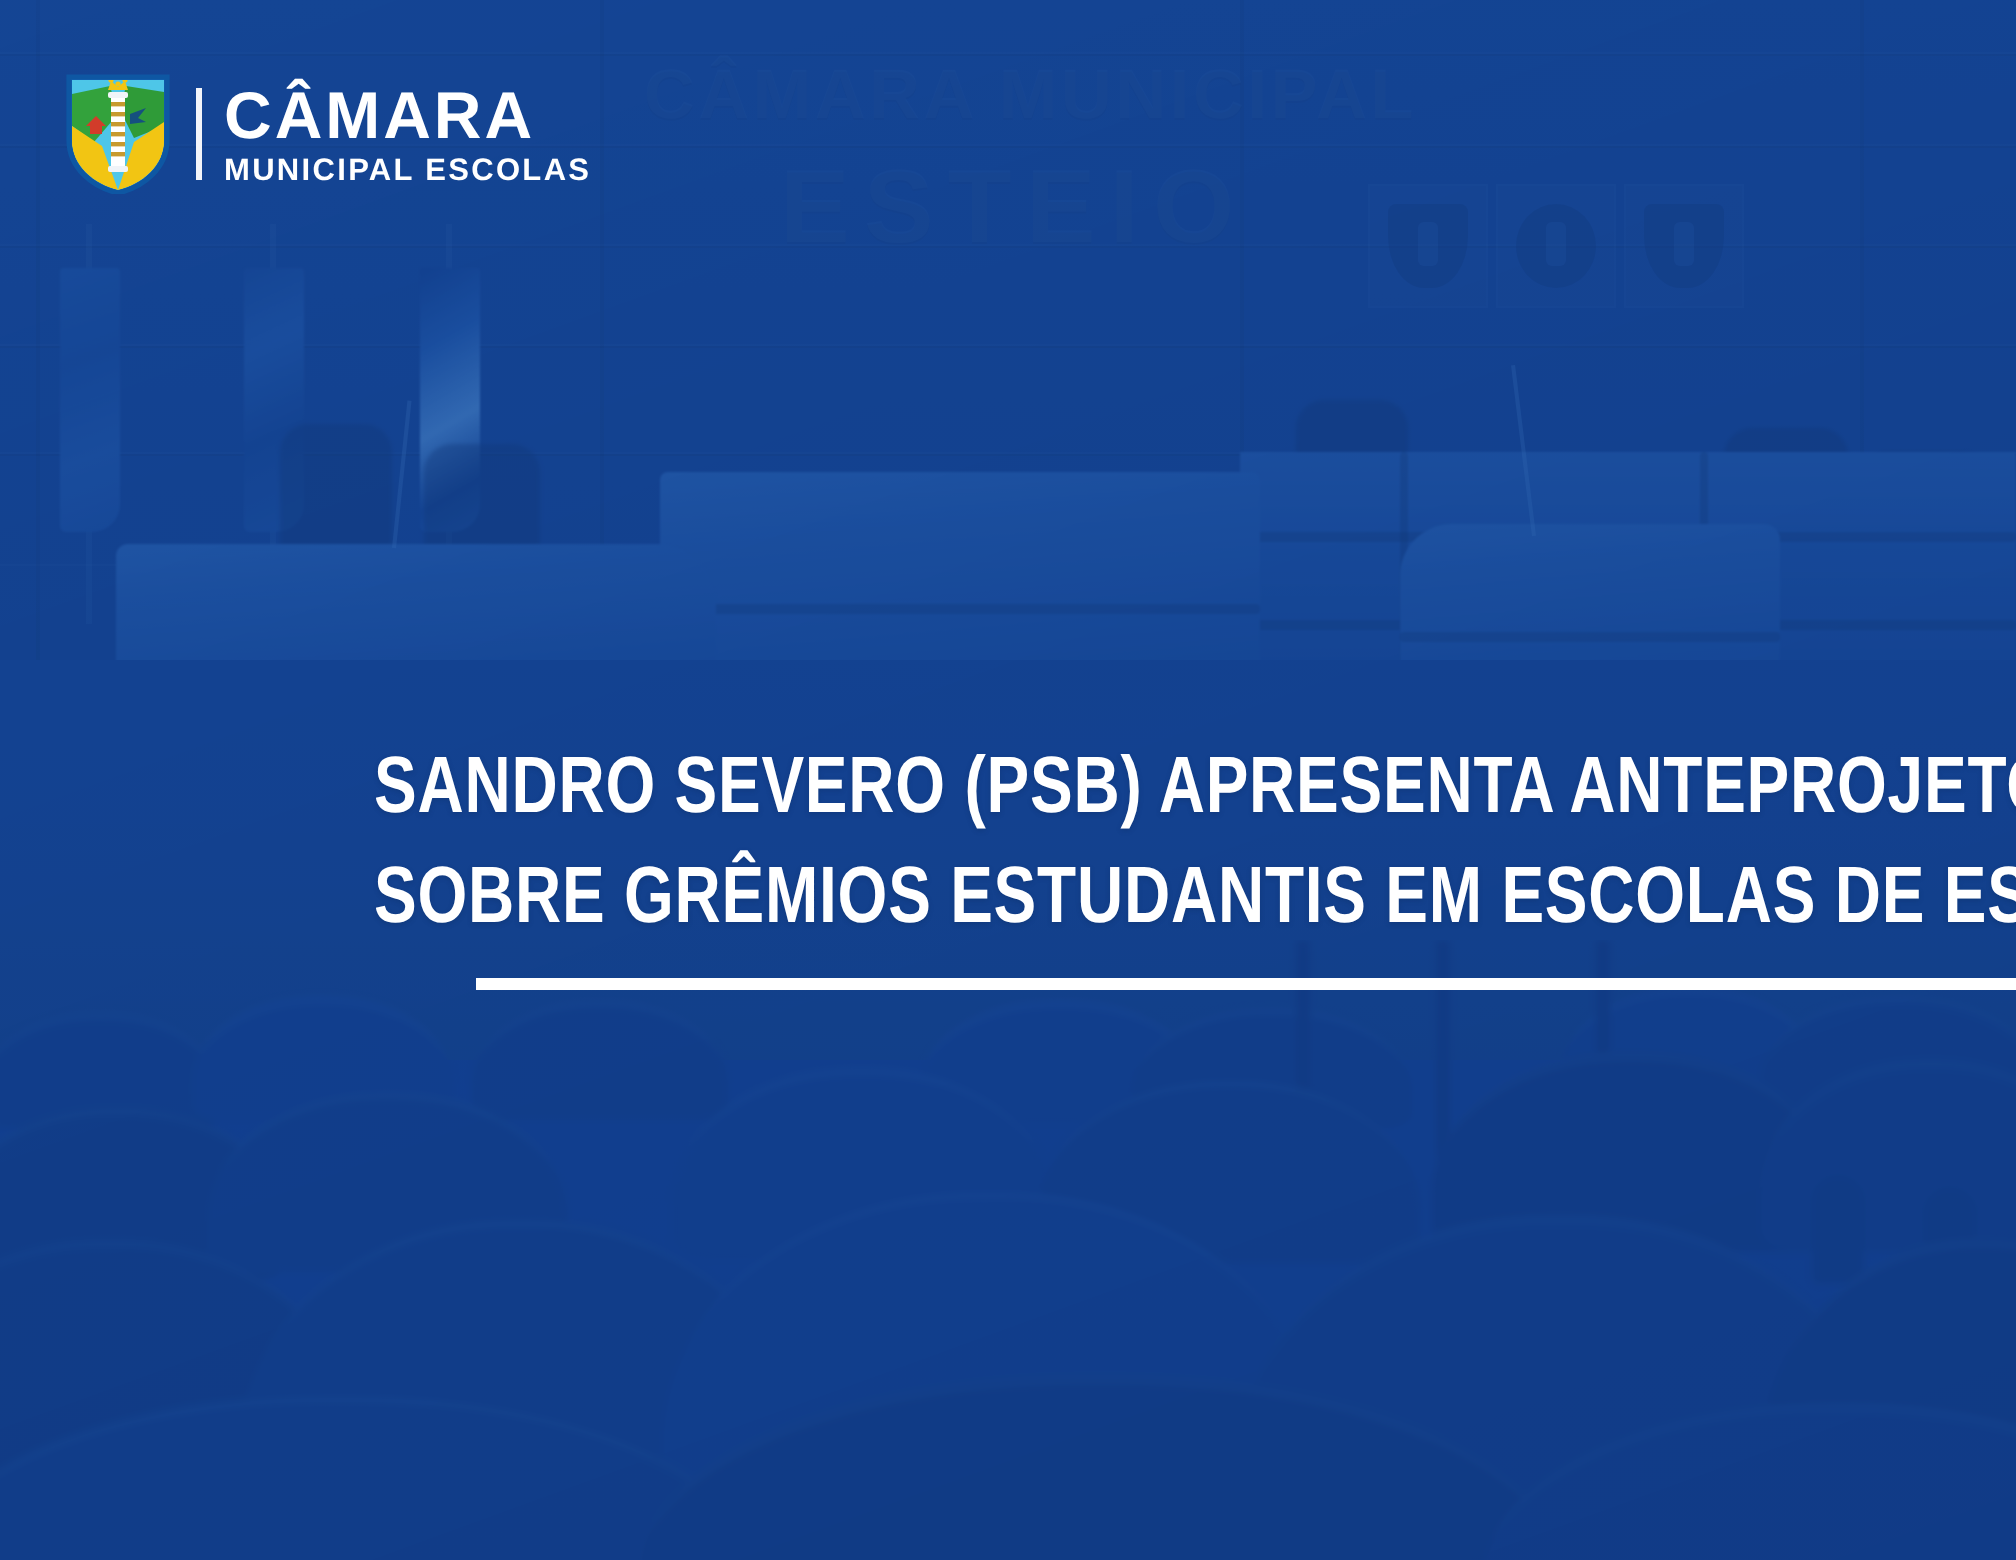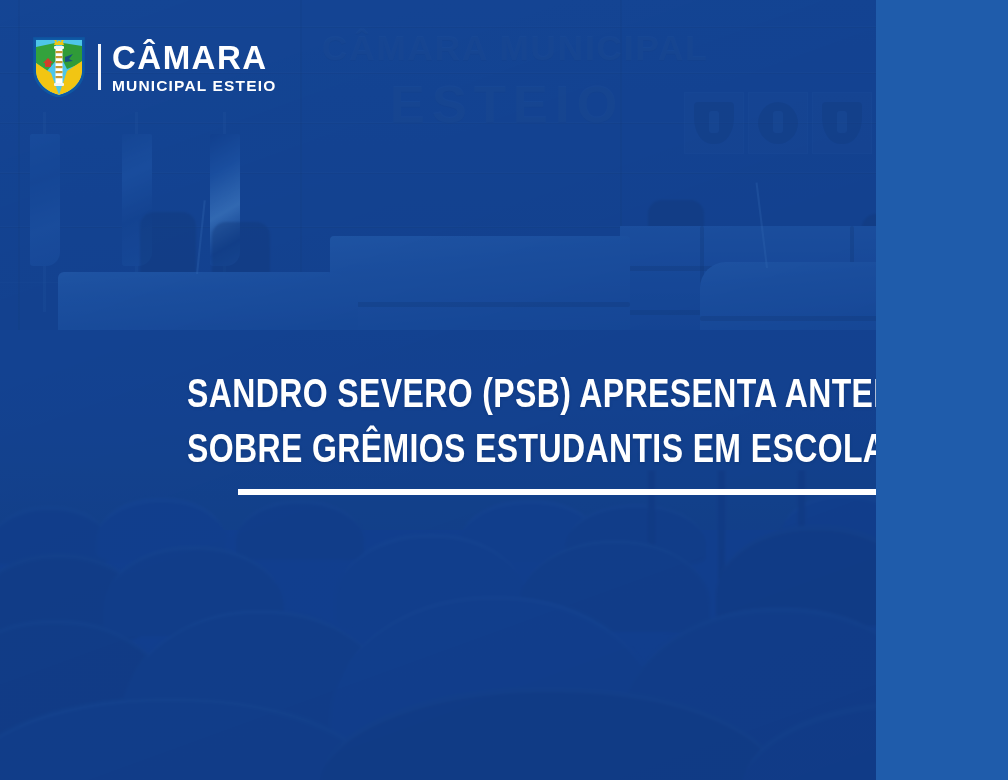--- a/index.html
+++ b/index.html
@@ -5,21 +5,21 @@
   * { margin:0; padding:0; box-sizing:border-box; }
   html, body {
     width:1008px; height:780px;
     background:#1f5cab;
     font-family:"Liberation Sans", sans-serif;
     overflow:hidden;
   }
 
   .stage {
     position:relative;
-    width:876px; height:780px;
+    width:1008px; height:780px;
     overflow:hidden;
     background:#1f5cab;
   }
 
   
   .photo { position:absolute; inset:0; overflow:hidden; }
 
   
   .wall {
     position:absolute; left:0; top:0; width:1008px; height:330px;
@@ -384,21 +384,21 @@
           <circle cx="29.5" cy="3" r="1.3" fill="#f2c513"></circle>
         </g>
         <path d="M1.5 1.5 H50.5 V33 C50.5 47 39 56.5 26 59.5 C13 56.5 1.5 47 1.5 33 Z" fill="none" stroke="#0e57a3" stroke-width="2.6"></path>
       </svg>
     </div>
 
     <div class="logo-divider"></div>
 
     <div class="logo-text">
       <span id="logo-line-1">CÂMARA</span>
-      <span id="logo-line-2">MUNICIPAL ESTEIO</span>
+      <span id="logo-line-2">MUNICIPAL ESCOLAS</span>
     </div>
   </div>
 
   <div class="headline">
     <span class="hl">SANDRO SEVERO (PSB) APRESENTA ANTEPROJETO</span>
     <span class="hl">SOBRE GRÊMIOS ESTUDANTIS EM ESCOLAS DE ESTEIO</span>
   </div>
 
   <div class="rule"></div>
 

